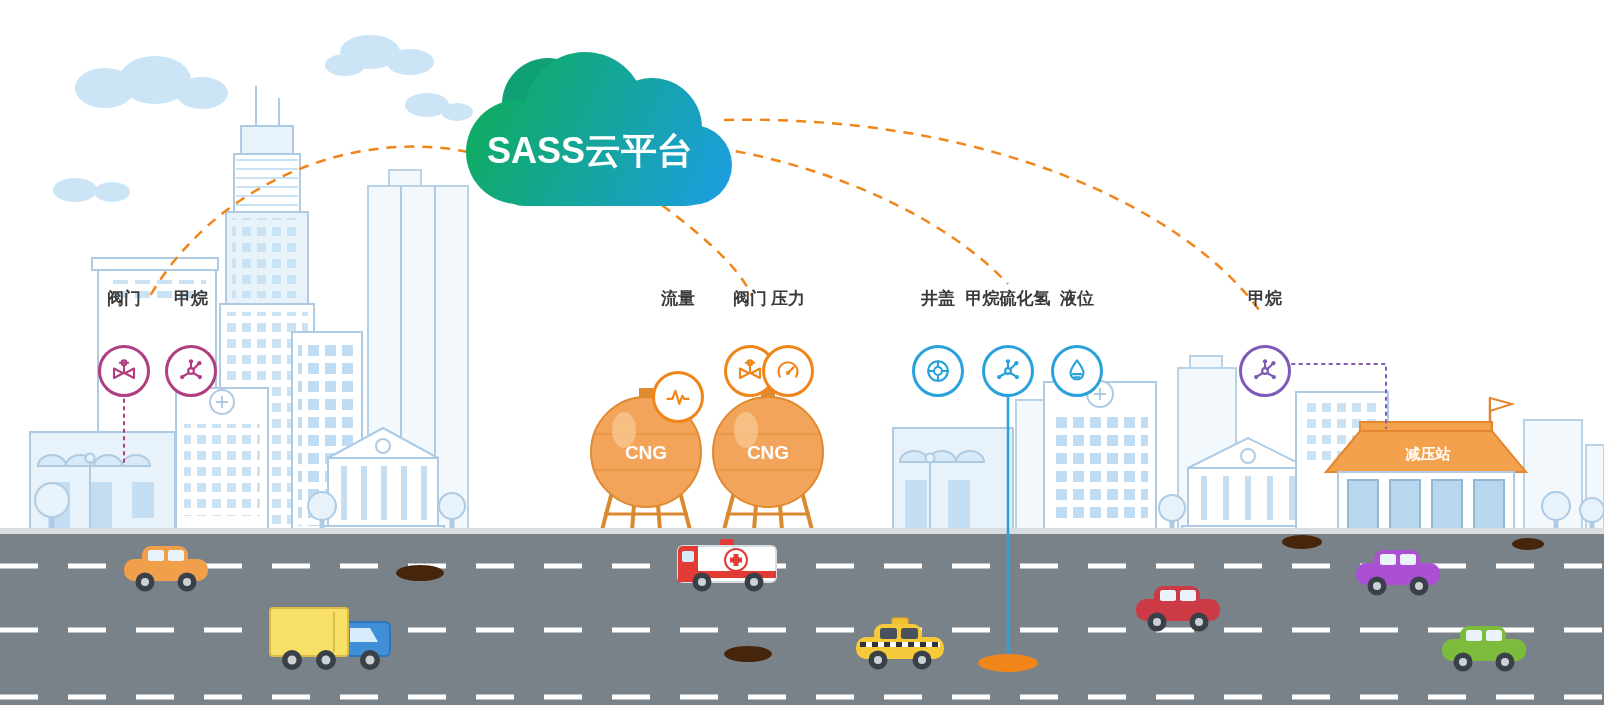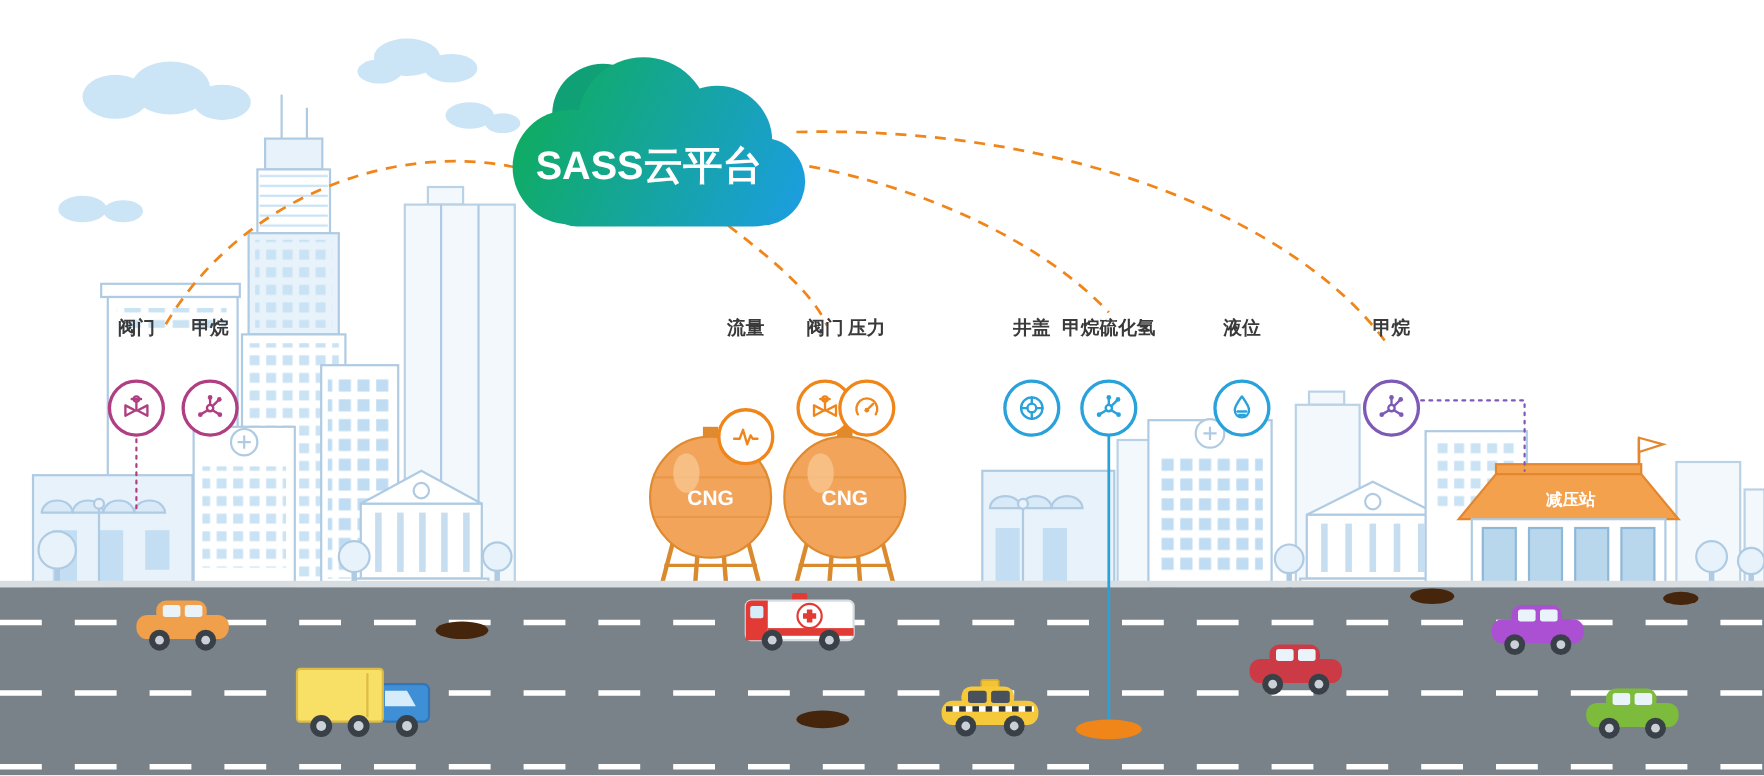--- a/index.html
+++ b/index.html
@@ -484,21 +484,21 @@
           </g>
           <g class="gf">
             <circle cx="12" cy="4.2" r="1.7"></circle>
             <circle cx="4.9" cy="16.8" r="1.7"></circle>
             <circle cx="19.1" cy="16.8" r="1.7"></circle>
             <circle cx="18.7" cy="5.7" r="1.7"></circle>
           </g>
         </svg>
   </div>
 </div>
-<div class="sensor" style="--c:#29A2DB;left:1129px;">
+<div class="sensor" style="--c:#29A2DB;left:1077px;">
   <div class="s-label">
         <span>液位</span>
       </div>
   <div class="s-circle">
     <svg viewBox="0 0 24 24">
           <g class="g">
             <path d="M12,3.5 C9.5,7 6.8,10.4 6.8,13.6 a5.2,5.2 0 0 0 10.4,0 C17.2,10.4 14.5,7 12,3.5 Z"></path>
             <line x1="8.8" y1="14.5" x2="15.2" y2="14.5"></line>
             <line x1="10" y1="17" x2="14" y2="17"></line>
           </g>

